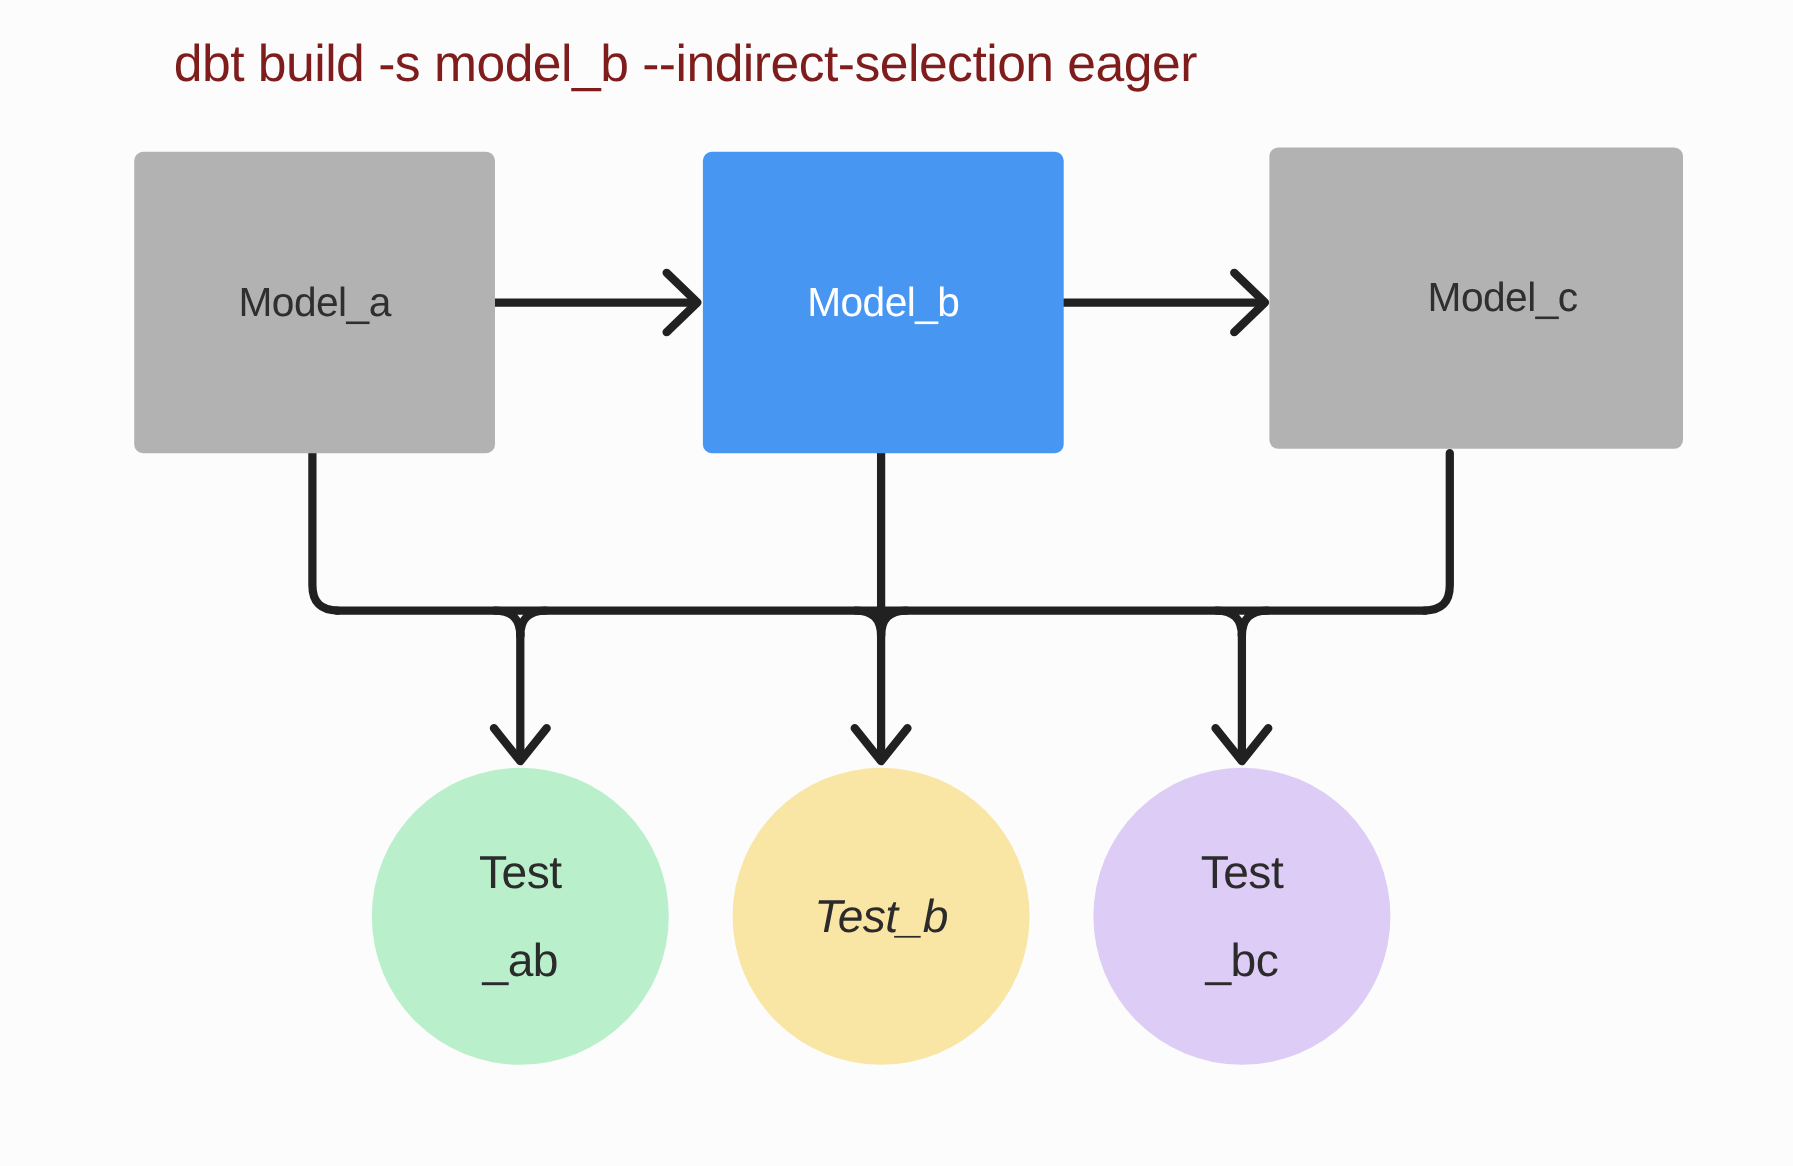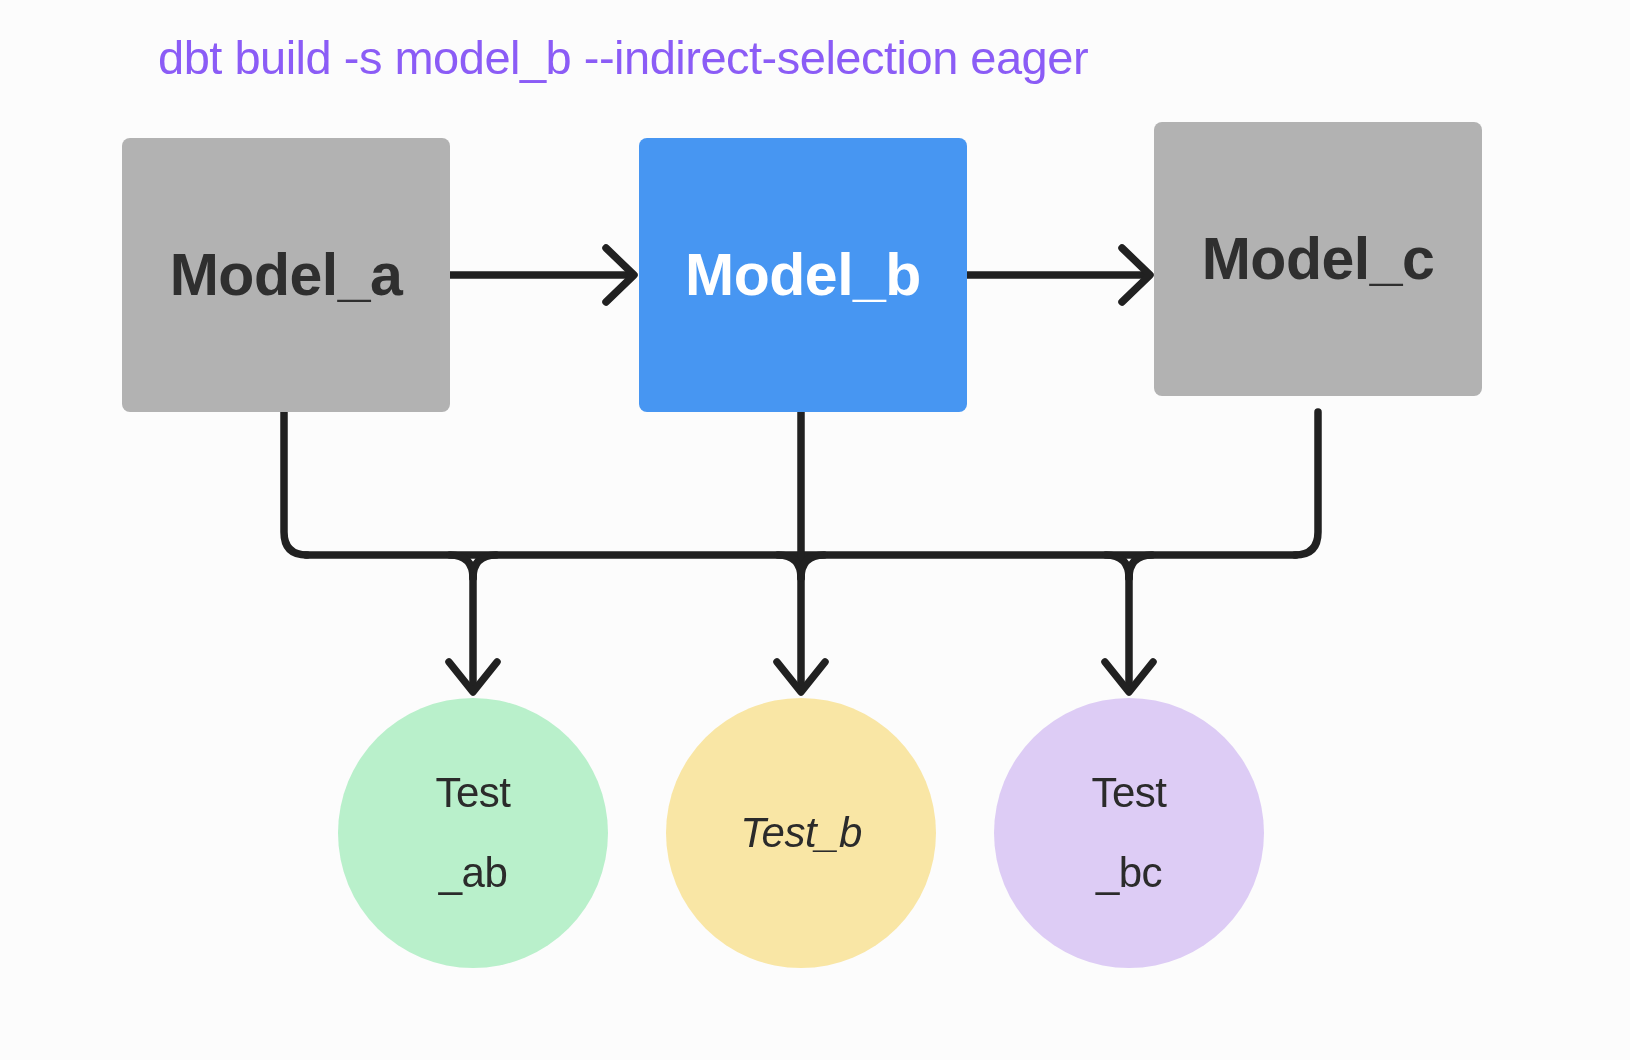--- a/index.html
+++ b/index.html
@@ -14,45 +14,44 @@
     background: #fcfcfc;
     overflow: hidden;
   }
   .diagram-title {
     position: absolute;
     left: 158px;
     top: 30px;
     font-size: 47px;
     font-weight: 500;
     letter-spacing: -0.5px;
-    color: #8b5cf6;
+    color: #7f1d1d;
     white-space: nowrap;
   }
   .connectors {
     position: absolute;
     left: 0; top: 0;
     width: 1630px;
     height: 1060px;
     pointer-events: none;
   }
   .model-box {
     position: absolute;
     width: 328px;
     height: 274px;
     border-radius: 8px;
     display: flex;
     align-items: center;
     justify-content: center;
-    font-size: 59px;
+    font-size: 37px;
     letter-spacing: -0.5px;
-    font-weight: bold;
   }
   .model-a { left: 122px; top: 138px; }
   .model-b { left: 639px; top: 138px; }
-  .model-c { left: 1154px; top: 122px; }
+  .model-c { left: 1154px; top: 134px; padding-left: 48px; }
   .test-circle {
     position: absolute;
     width: 270px;
     height: 270px;
     border-radius: 50%;
     display: flex;
     flex-direction: column;
     align-items: center;
     justify-content: center;
     font-size: 42px;

